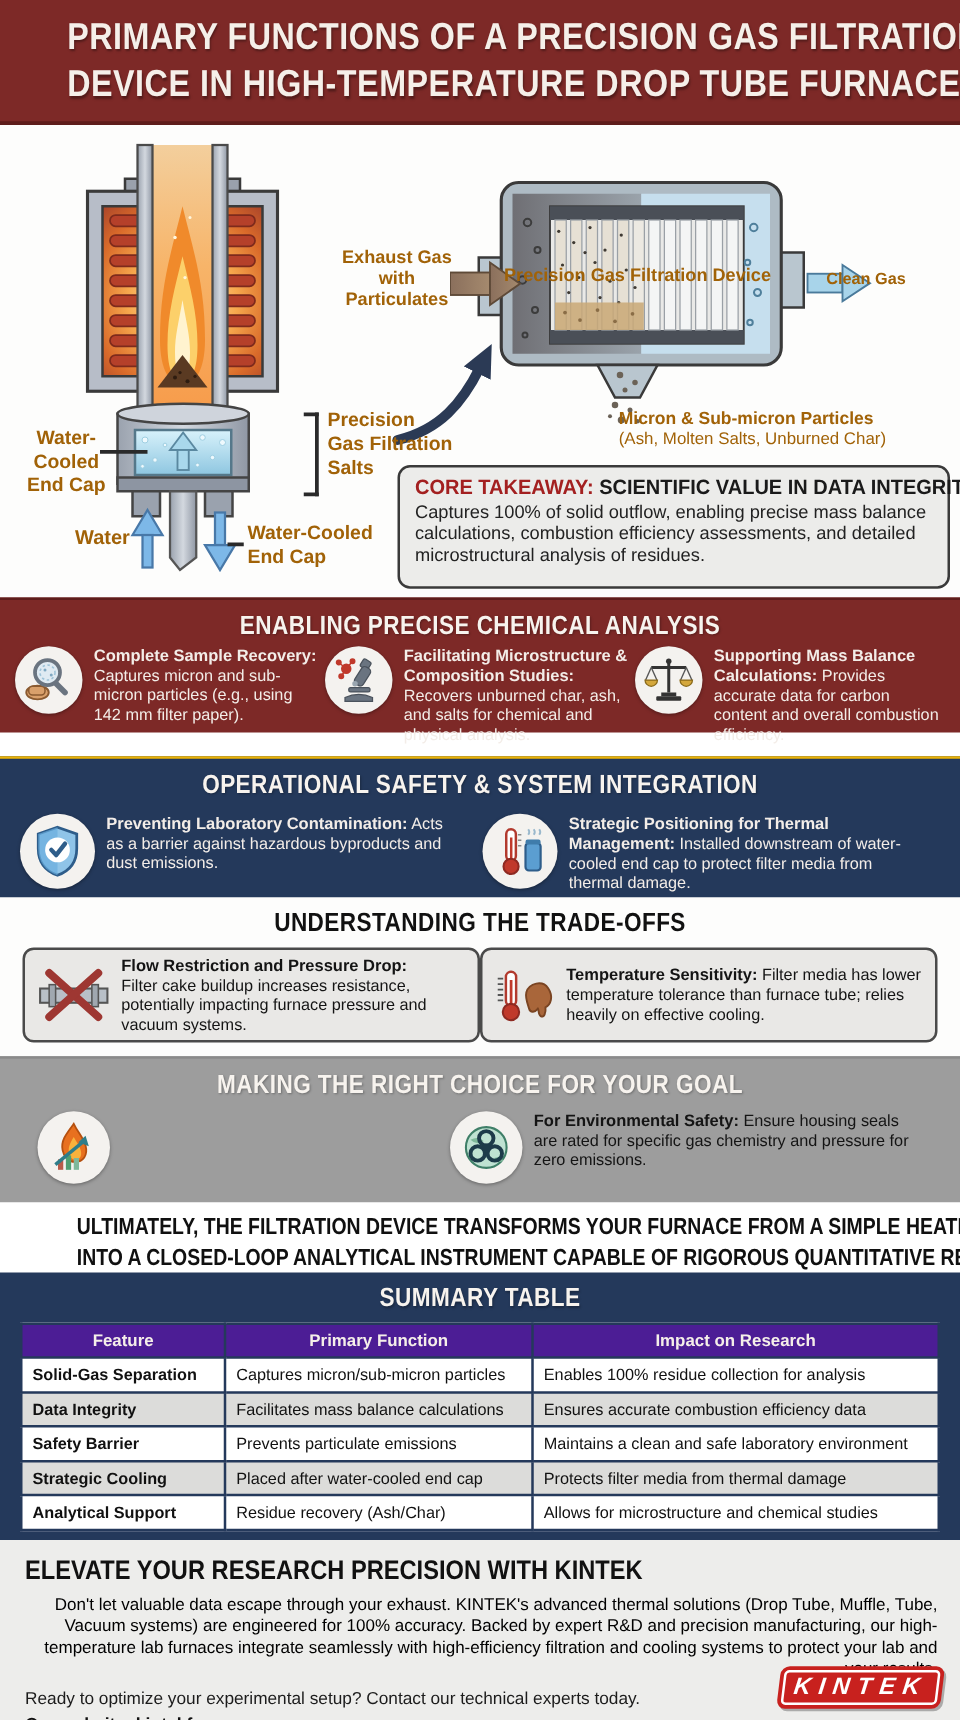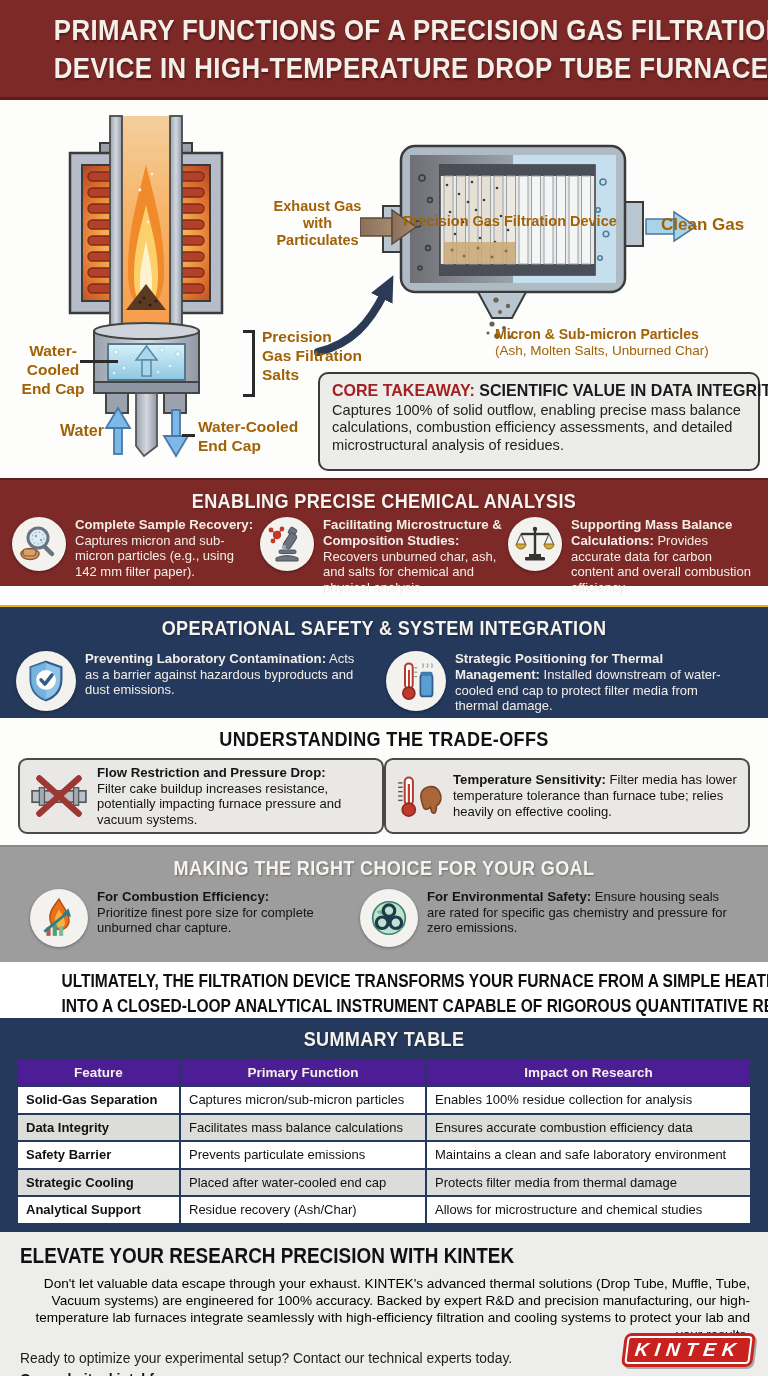--- a/index.html
+++ b/index.html
@@ -16,21 +16,21 @@
     justify-content:center; gap:4px; }
   .hline { color:#f5efe9; font-weight:bold; font-size:30px; text-align:center;
     white-space:nowrap; transform:scaleX(0.86); transform-origin:50% 50%; letter-spacing:0.5px;
     text-shadow:1px 2px 2px rgba(0,0,0,0.35); }
 
   
   #diagram { position:absolute; left:0; top:100px; width:768px; height:378px; background:#fdfdfc; }
   .dlabel { position:absolute; color:#a16207; font-weight:bold; line-height:1.18; }
   #lbl-device-title { left:400px; top:113px; width:220px; font-size:14.5px; text-align:center; }
   #lbl-exhaust { left:270px; top:98px; width:95px; font-size:14.5px; text-align:center; }
-  #lbl-clean { left:661px; top:115px; width:100px; font-size:17px; }
+  #lbl-clean { left:661px; top:115px; width:100px; font-size:13px; }
   #lbl-particles { left:495px; top:226px; width:240px; font-size:14px; text-align:left; }
   #lbl-particles .sub { font-weight:normal; font-size:13.5px; }
   #lbl-endcap-left { left:12px; top:242px; width:82px; font-size:15.5px; text-align:center; line-height:1.22; }
   #lbl-pgfd { left:262px; top:228px; width:110px; font-size:15.5px; line-height:1.22; }
   #lbl-water { left:60px; top:322px; font-size:16px; }
   #lbl-endcap-bottom { left:198px; top:318px; width:120px; font-size:15.5px; line-height:1.22; }
   .connector { position:absolute; background:#2a2a2a; height:2.5px; }
   #bracket { position:absolute; left:243px; top:230px; width:12px; height:67px;
     border-top:3px solid #2a2a2a; border-right:3px solid #2a2a2a; border-bottom:3px solid #2a2a2a; }
 
@@ -511,21 +511,20 @@
           <svg width="42" height="42" viewBox="0 0 40 40">
             <path d="M20 2 C14 10 10 15 11.5 22 C12.5 27.5 16 31 21 31 C27 31 31 26 29 18.5 C27.3 12.3 23 8.5 20 2 Z" fill="#e8701f" stroke="#b5500f" stroke-width="1.4"></path>
             <path d="M20 12 C17 17 15.5 20 16.5 24.5 C17.2 27.5 19 29.3 21.3 29.3 C24.6 29.3 26.5 26.3 25.3 22 C24.3 18.4 22 15.8 20 12 Z" fill="#f9b23c"></path>
             <rect x="8" y="29" width="4" height="8" fill="#b85c4a"></rect>
             <rect x="14" y="26" width="4" height="11" fill="#4f9f72"></rect>
             <rect x="20" y="28" width="4" height="9" fill="#7fb89a"></rect>
             <line x1="6" y1="33" x2="28" y2="15" stroke="#2e7d8a" stroke-width="2.6"></line>
             <polygon points="29,11 31.5,19 23.5,16" fill="#2e7d8a"></polygon>
           </svg>
         </div>
-        <p class="itext ktext"><b>For Combustion Efficiency:</b><br><span>Prioritize finest pore size for complete unburned char capture.</span></p>
       </div>
       <div class="item c2">
         <div class="circle">
           <svg width="42" height="42" viewBox="0 0 40 40">
             <circle cx="20" cy="20" r="15.5" fill="#bfe2d2" stroke="#3f7f68" stroke-width="1.6"></circle>
             <path d="M8 14 q6 -3 10 1 q-5 4 -10 -1 Z" fill="#7fb89a"></path>
             <path d="M26 28 q5 -2 7 2 q-4 3 -7 -2 Z" fill="#7fb89a"></path>
             <g fill="none" stroke="#1d3b4a" stroke-width="3">
               <circle cx="20" cy="13" r="5.5"></circle>
                 <circle cx="13.5" cy="24.5" r="5.5"></circle>

